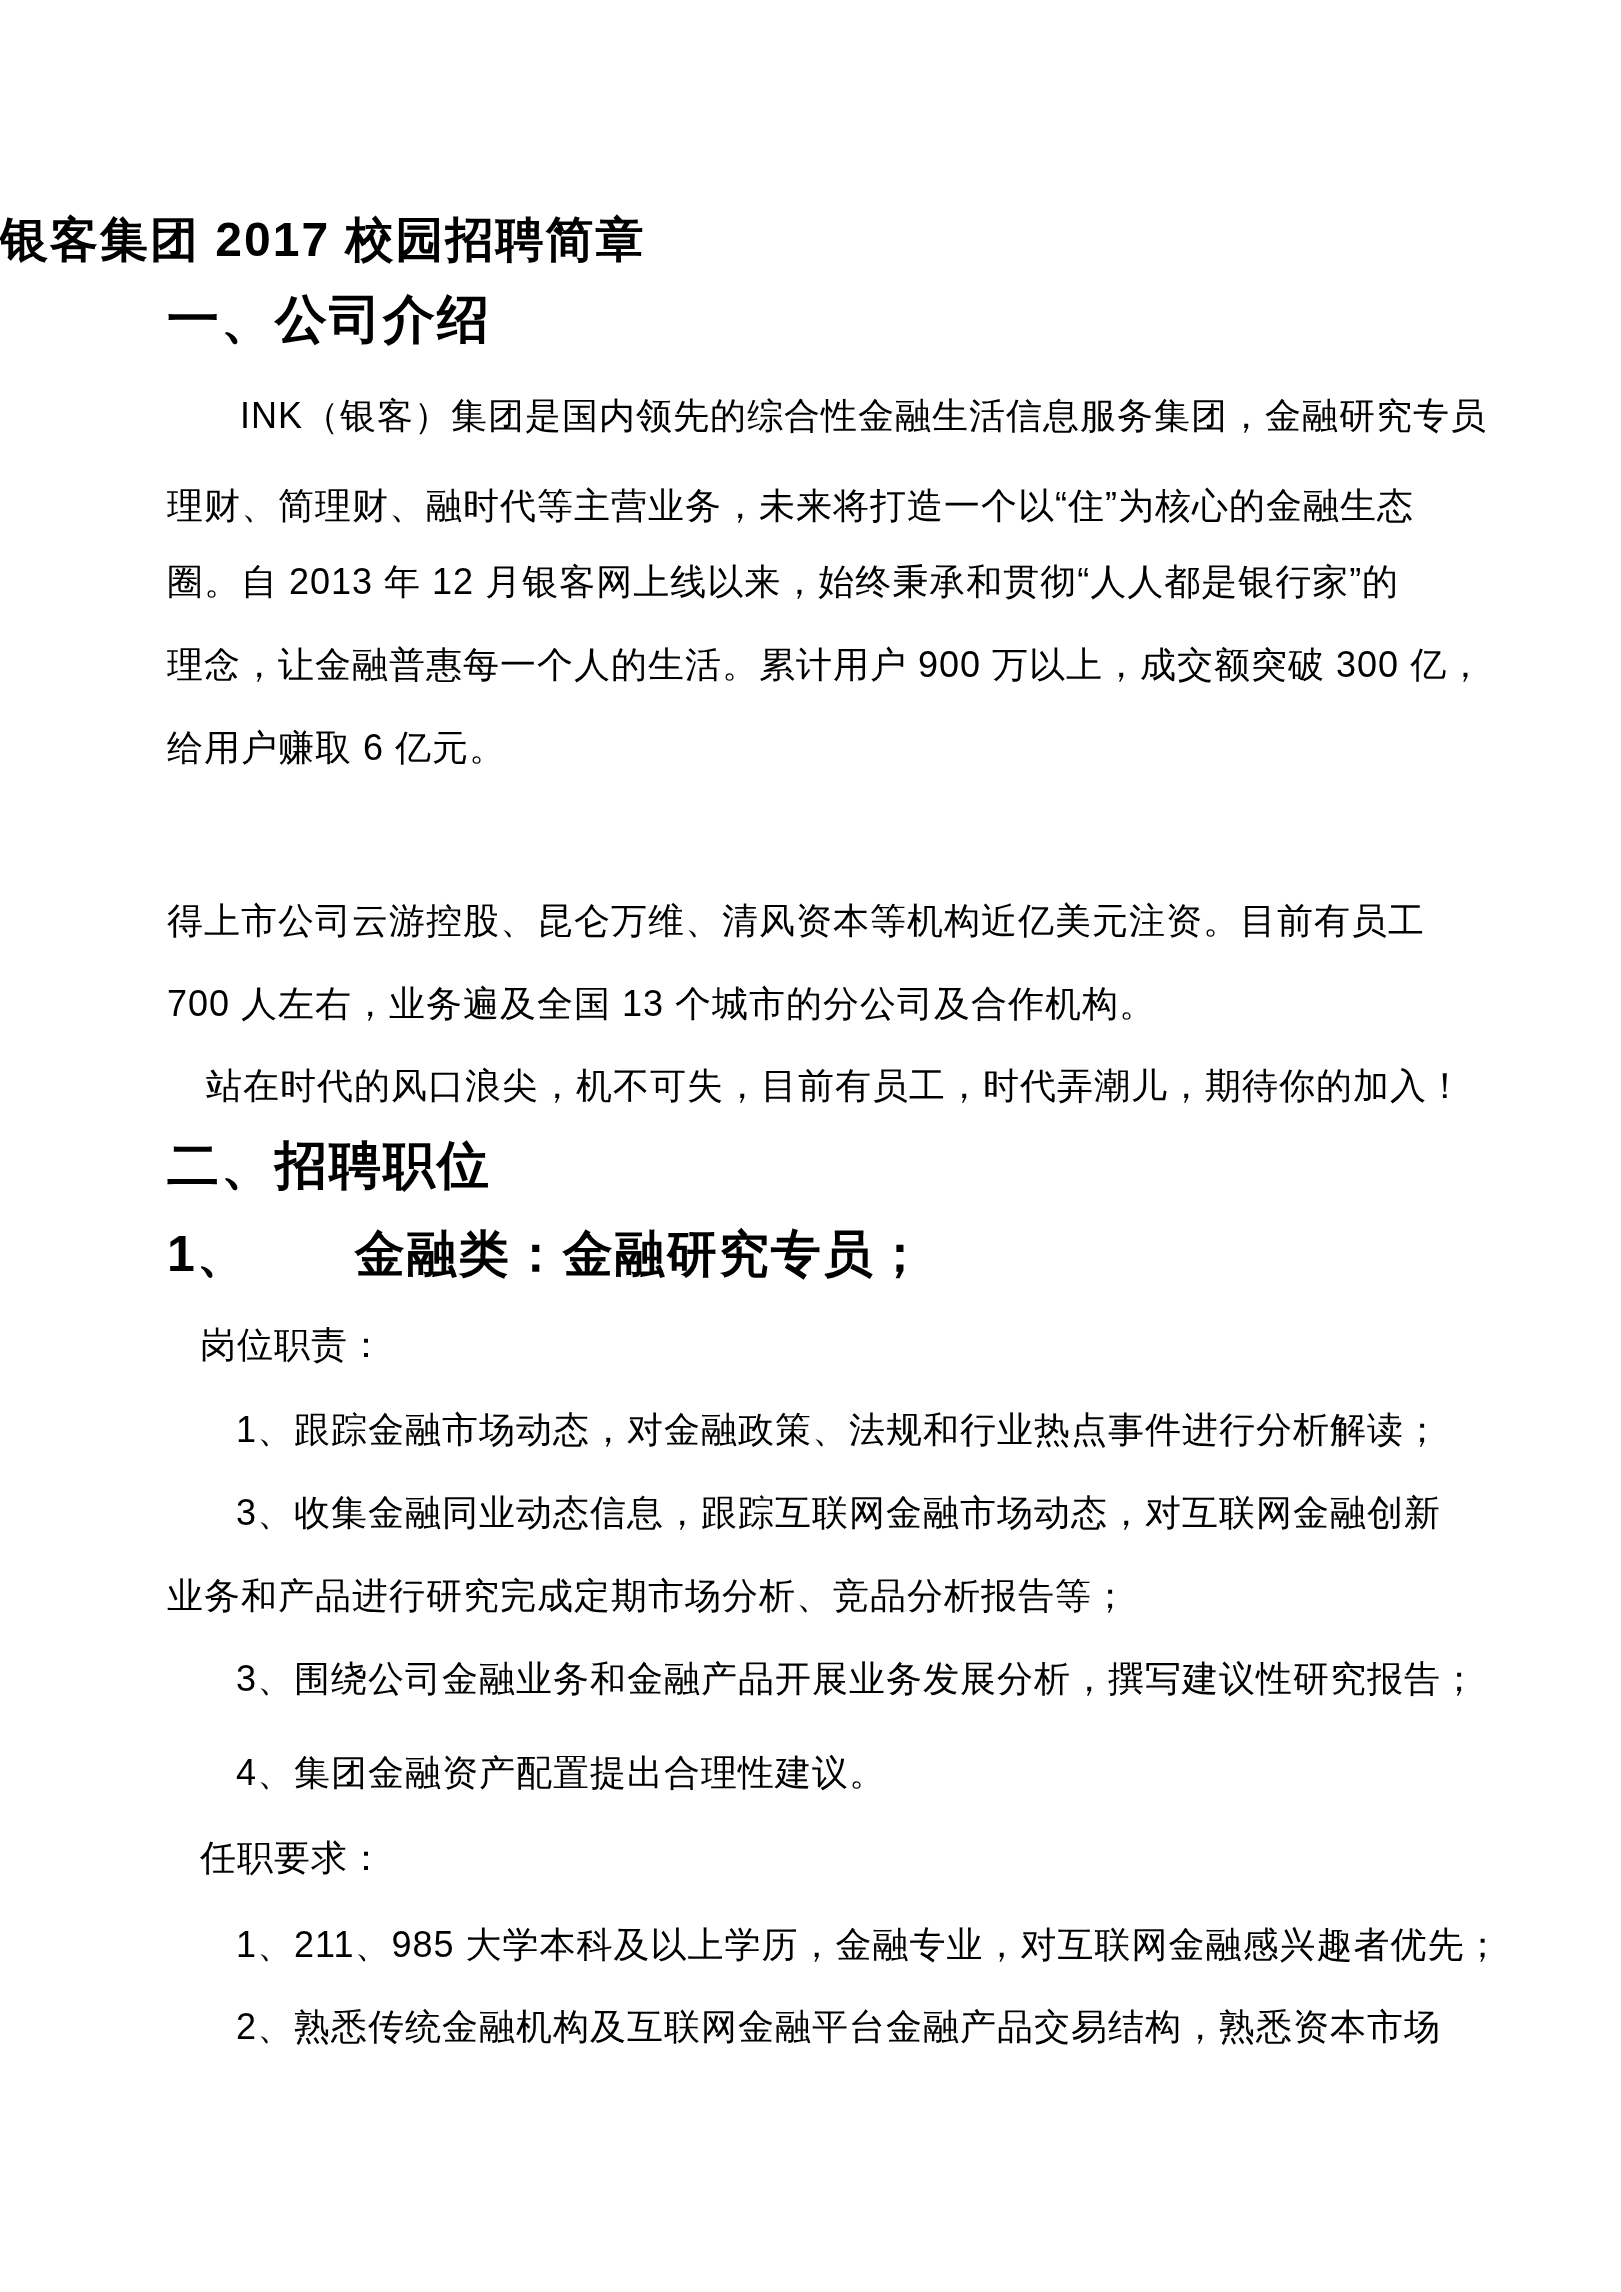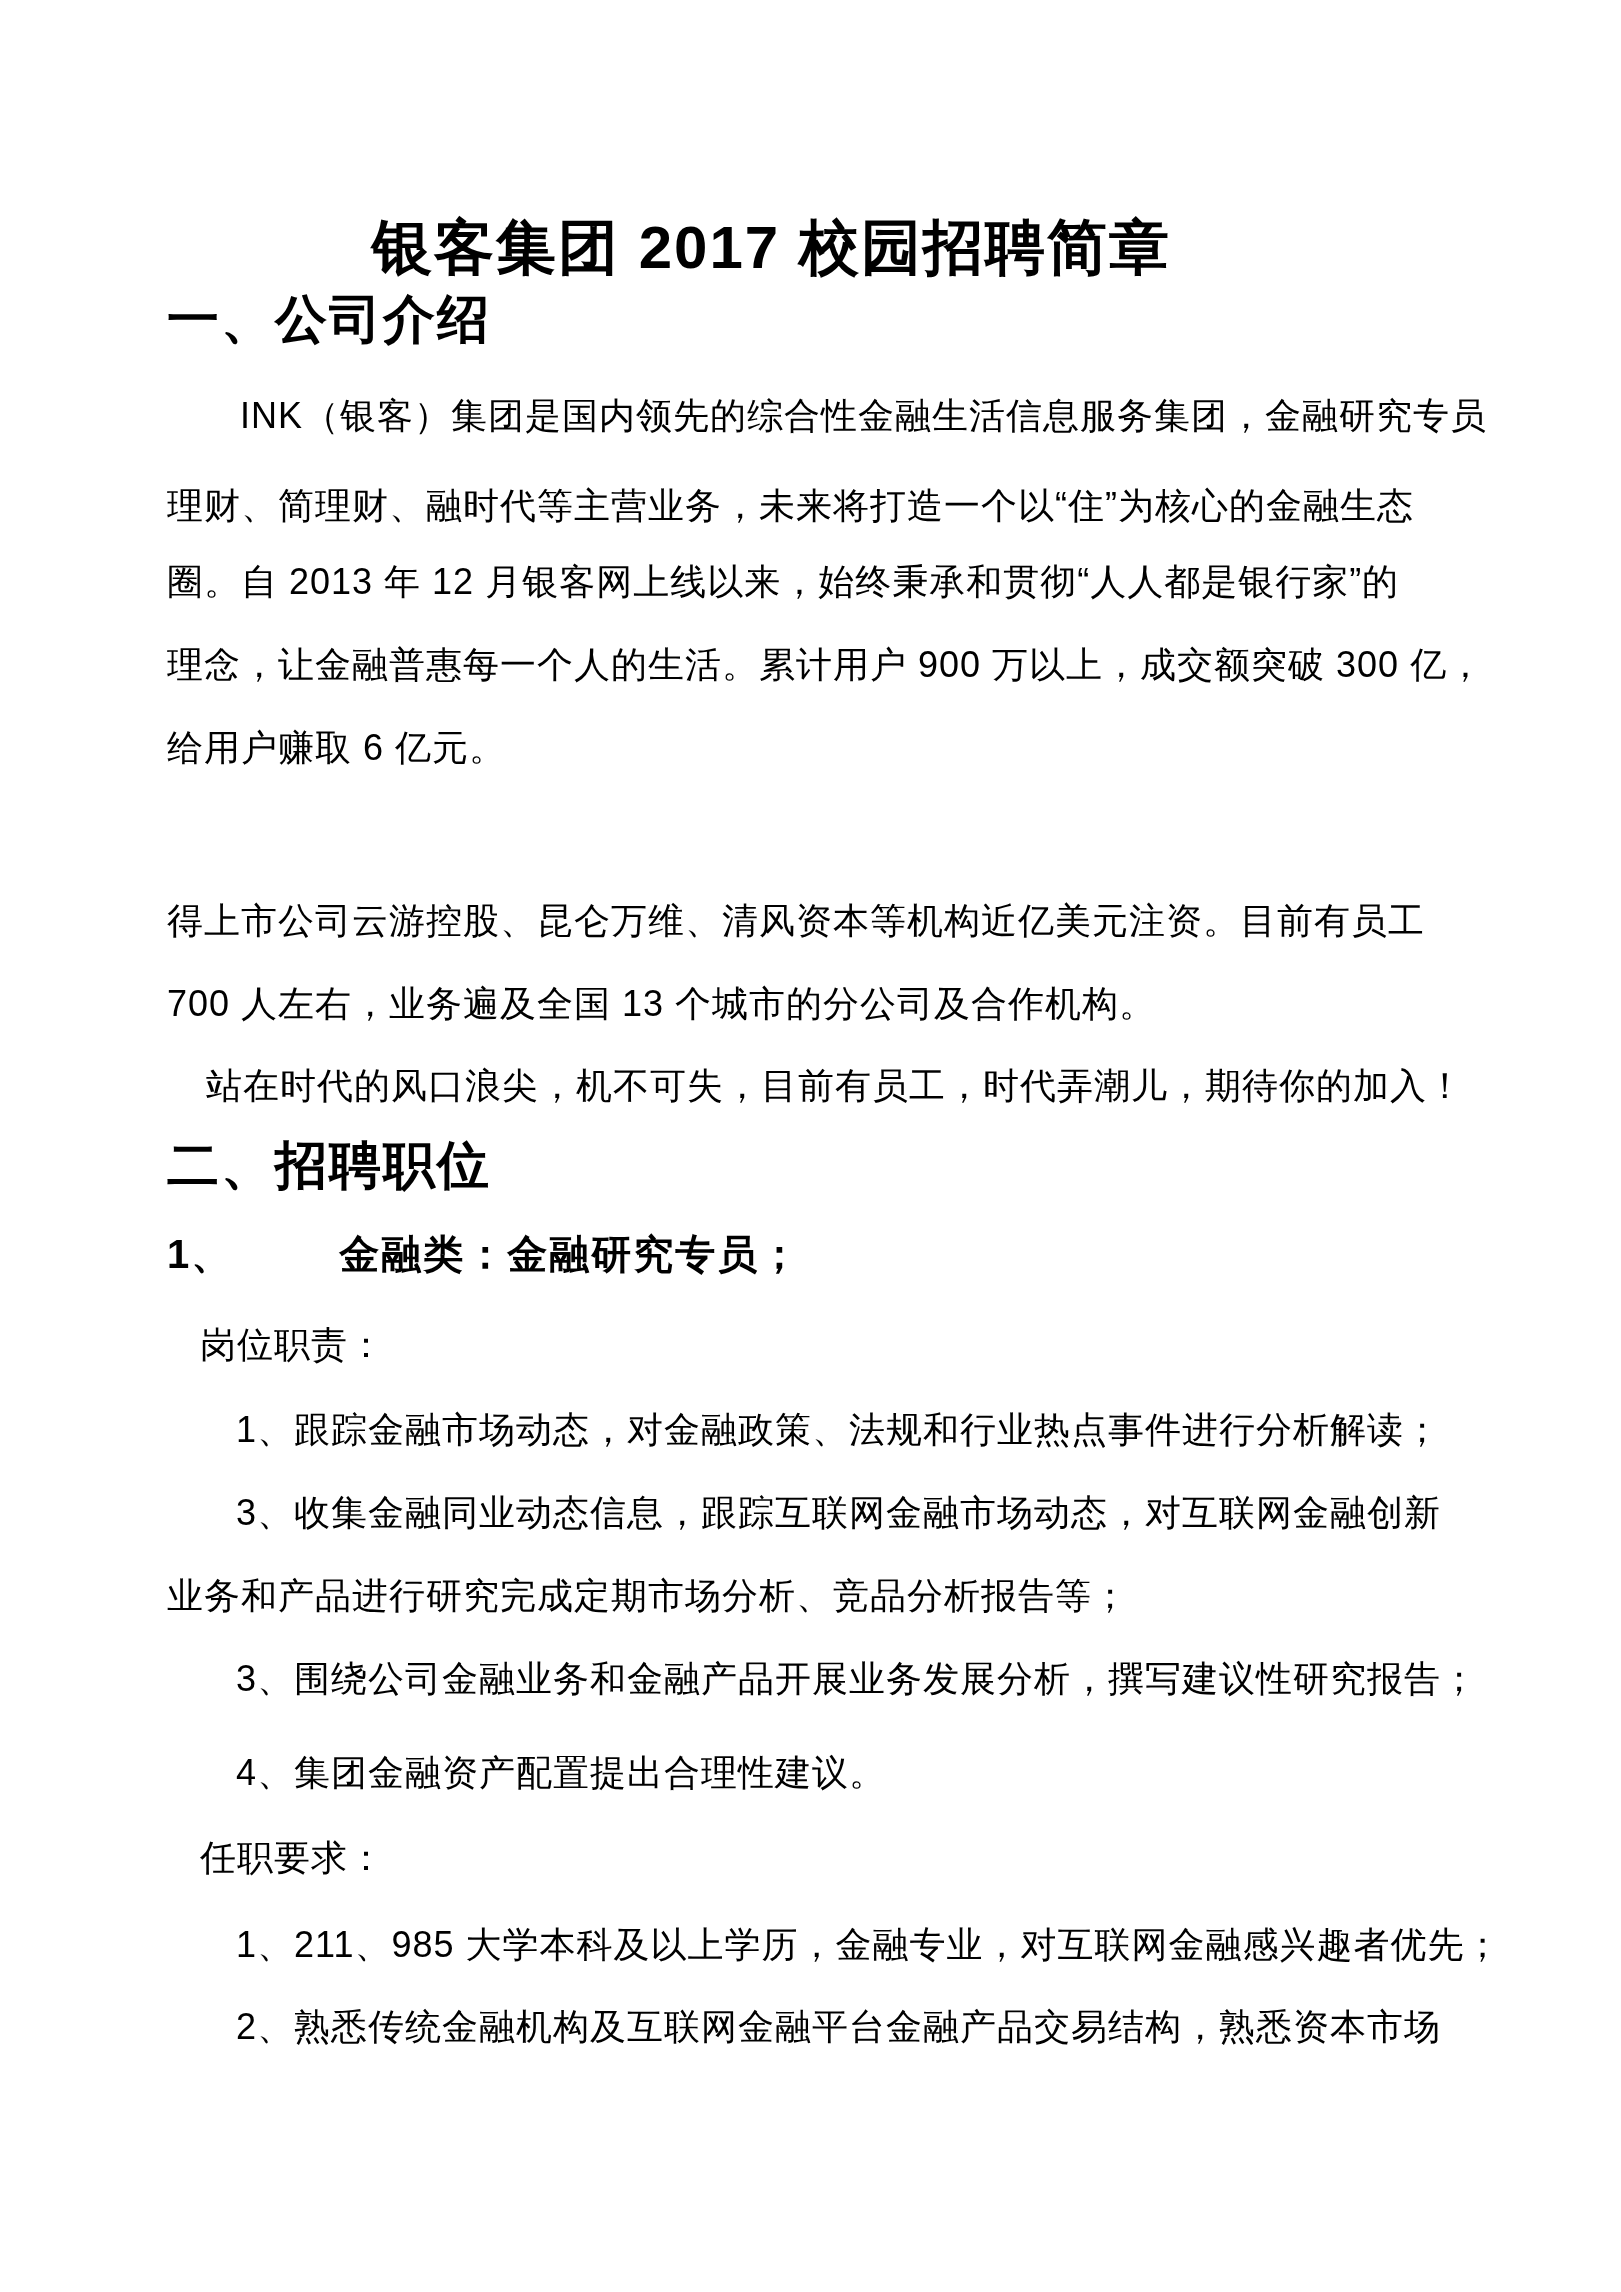--- a/index.html
+++ b/index.html
@@ -24,33 +24,32 @@
     white-space: nowrap;
     font-size: 36px;
     line-height: 47px;
     letter-spacing: 1px;
   }
   .doc-title {
     position: absolute;
     left: 0;
     right: 78px;
     top: 208px;
-    text-align: center;
-    font-size: 60px;
+    font-size: 48px;
     font-weight: bold;
     letter-spacing: 2px;
   }
   .section-heading {
     font-size: 52px;
     font-weight: bold;
     line-height: 51px;
     letter-spacing: 2px;
   }
   .job-heading {
-    font-size: 40px;
+    font-size: 50px;
     font-weight: bold;
     line-height: 49px;
     letter-spacing: 2px;
   }
   .job-heading .tab-gap {
     display: inline-block;
     width: 106px;
   }
   .ind-first   { padding-left: 73px; }   
   .ind-item    { padding-left: 69px; }   

